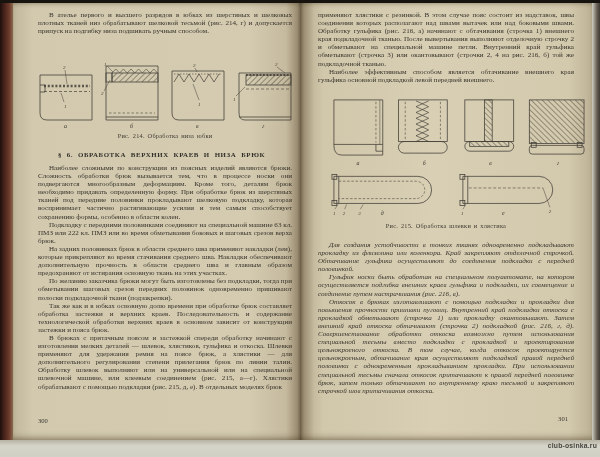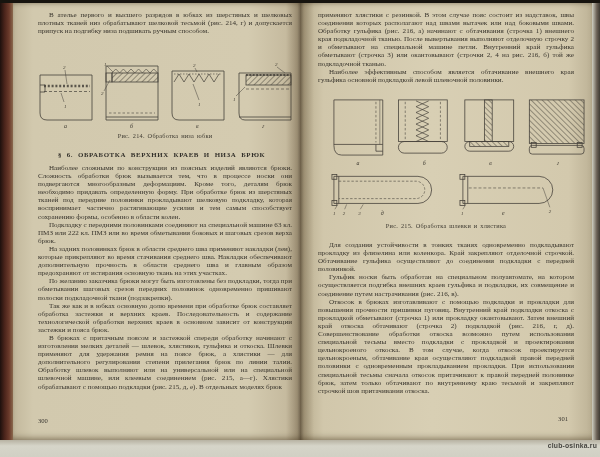--- a/index.html
+++ b/index.html
@@ -124,21 +124,21 @@
       <p>В брюках с притачным поясом и застежкой спереди обработку начинают с изготовления мелких деталей — шлевок, хлястиков, гульфика и откоска. Шлевки применяют для удержания ремня на поясе брюк, а хлястики — для дополнительного регулирования степени прилегания брюк по линии талии. Обработку шлевок выполняют или на универсальной или на специальной шлевочной машине, или клеевым соединением (рис. 215, а—г). Хлястики обрабатывают с помощью подкладки (рис. 215, д, е). В отдельных моделях брюк</p>
     </div>
 
     <div class="blk pagenum" style="left:25px;top:414px;">300</div>
   </div>
 
   <div class="page page-right">
 
     <div class="blk body-text" style="left:18px;top:8px;width:256px;">
       <p style="text-indent:0;">применяют хлястики с резинкой. В этом случае пояс состоит из надставок, швы соединения которых располагают над швами вытачек или над боковыми швами. Обработку гульфика (рис. 216, а) начинают с обтачивания (строчка 1) внешнего края подкладочной тканью. После вывертывания выполняют отделочную строчку 2 и обметывают на специальной машине петли. Внутренний край гульфика обметывают (строчка 3) или окантовывают (строчки 2, 4 на рис. 216, б) той же подкладочной тканью.</p>
-      <p>Наиболее эффективным способом является обтачивание внешнего края гульфика основной подкладкой левой шлевочной половинки.</p>
+      <p>Наиболее эффективным способом является обтачивание внешнего края гульфика основной подкладкой левой передней внешнего.</p>
     </div>
 
     <div class="blk" style="left:30px;top:94px;width:256px;">
       <svg width="256" height="120" viewBox="0 0 262 124" preserveAspectRatio="none">
         <defs>
           <pattern id="h2" width="4" height="4" patternUnits="userSpaceOnUse" patternTransform="rotate(-45)">
             <line x1="0" y1="0" x2="0" y2="4" stroke="#4a453c" stroke-width="1"></line>
           </pattern>
         </defs>
         <g stroke="#45413a" fill="none" stroke-width="0.8">
@@ -208,21 +208,21 @@
           <text x="13" y="122">2</text>
           <text x="29" y="122">3</text>
           <text x="134" y="122">1</text>
           <text x="224" y="120">2</text>
         </g>
       </svg>
     </div>
 
     <div class="blk fig-caption" style="left:18px;top:219px;width:256px;">Рис. 215. Обработка шлевки и хлястика</div>
 
-    <div class="blk body-text" style="left:18px;top:238px;width:256px;">
+    <div class="blk body-text" style="left:18px;top:238px;width:256px;font-style:italic;">
       <p>Для создания устойчивости в тонких тканях одновременно подкладывают прокладку из флизелина или коленкора. Край закрепляют отделочной строчкой. Обтачивание гульфика осуществляют до соединения подкладки с передней половинкой.</p>
       <p>Гульфик носки быть обработан на специальном полуавтомате, на котором осуществляется подгибка внешних краев гульфика и подкладки, их совмещение и соединение путем настрачивания (рис. 216, в).</p>
       <p>Откосок в брюках изготавливают с помощью подкладки и прокладки для повышения прочности пришивки пуговиц. Внутренний край подкладки откоска с прокладкой обметывают (строчка 1) или прокладку окантовывают. Затем внешний край откоска обтачивают (строчка 2) подкладкой (рис. 216, г, д). Совершенствование обработки откоска возможно путем использования специальной тесьмы вместо подкладки с прокладкой и проектирования цельнокроеного откоска. В том случае, когда откосок проектируется цельнокроеным, обтачивание края осуществляют подкладкой правой передней половинки с одновременным прокладыванием прокладки. При использовании специальной тесьмы сначала откосок притачивают к правой передней половинке брюк, затем только обтачивают по внутреннему краю тесьмой и закрепляют строчкой шов притачивания откоска.</p>
     </div>
 
     <div class="blk pagenum" style="right:24px;top:412px;text-align:right;">301</div>
   </div>
 
   <div class="gutter"></div>
   <div class="edge-left"></div>

